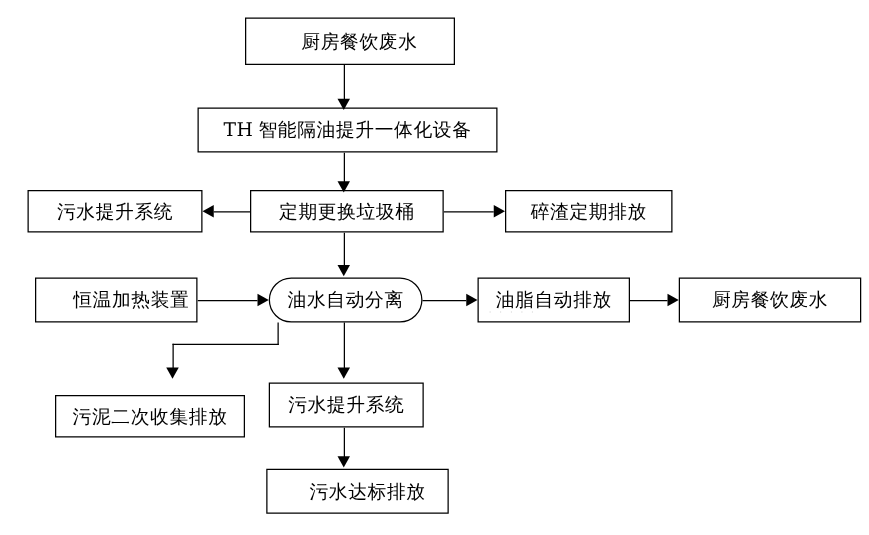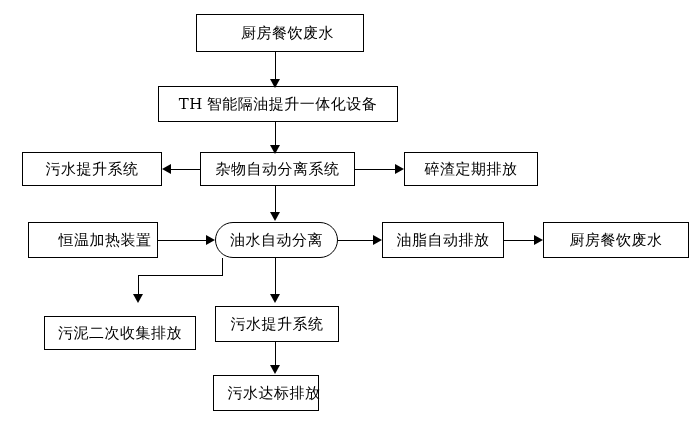--- a/index.html
+++ b/index.html
@@ -107,21 +107,21 @@
   </div>
 
   <div class="vline" style="left:275px; top:122px; height:27px;"></div>
   <div class="arrow-down" style="left:270px; top:145px;"></div>
 
   <div class="node" style="left:22px; top:152px; width:140px; height:34px;">
     <span>污水提升系统</span>
   </div>
 
   <div class="node" style="left:200px; top:152px; width:155px; height:34px;">
-    <span>杂物自动分离系统</span>
+    <span>定期更换垃圾桶</span>
   </div>
 
   <div class="node" style="left:404px; top:152px; width:134px; height:34px;">
     <span>碎渣定期排放</span>
   </div>
 
   <div class="hline" style="left:171px; top:169px; width:29px;"></div>
   <div class="arrow-left" style="left:162px; top:164px;"></div>
 
   <div class="hline" style="left:355px; top:169px; width:40px;"></div>
@@ -168,17 +168,17 @@
     <span>污泥二次收集排放</span>
   </div>
 
   <div class="node" style="left:215px; top:306px; width:124px; height:36px;">
     <span>污水提升系统</span>
   </div>
 
   <div class="vline" style="left:275px; top:342px; height:26px;"></div>
   <div class="arrow-down" style="left:270px; top:365px;"></div>
 
-  <div class="node" style="left:213px; top:375px; width:106px; height:36px;padding-left:16px;">
+  <div class="node" style="left:213px; top:375px; width:146px; height:36px;padding-left:16px;">
     <span>污水达标排放</span>
   </div>
 
 </div>
 
 </body></html>

